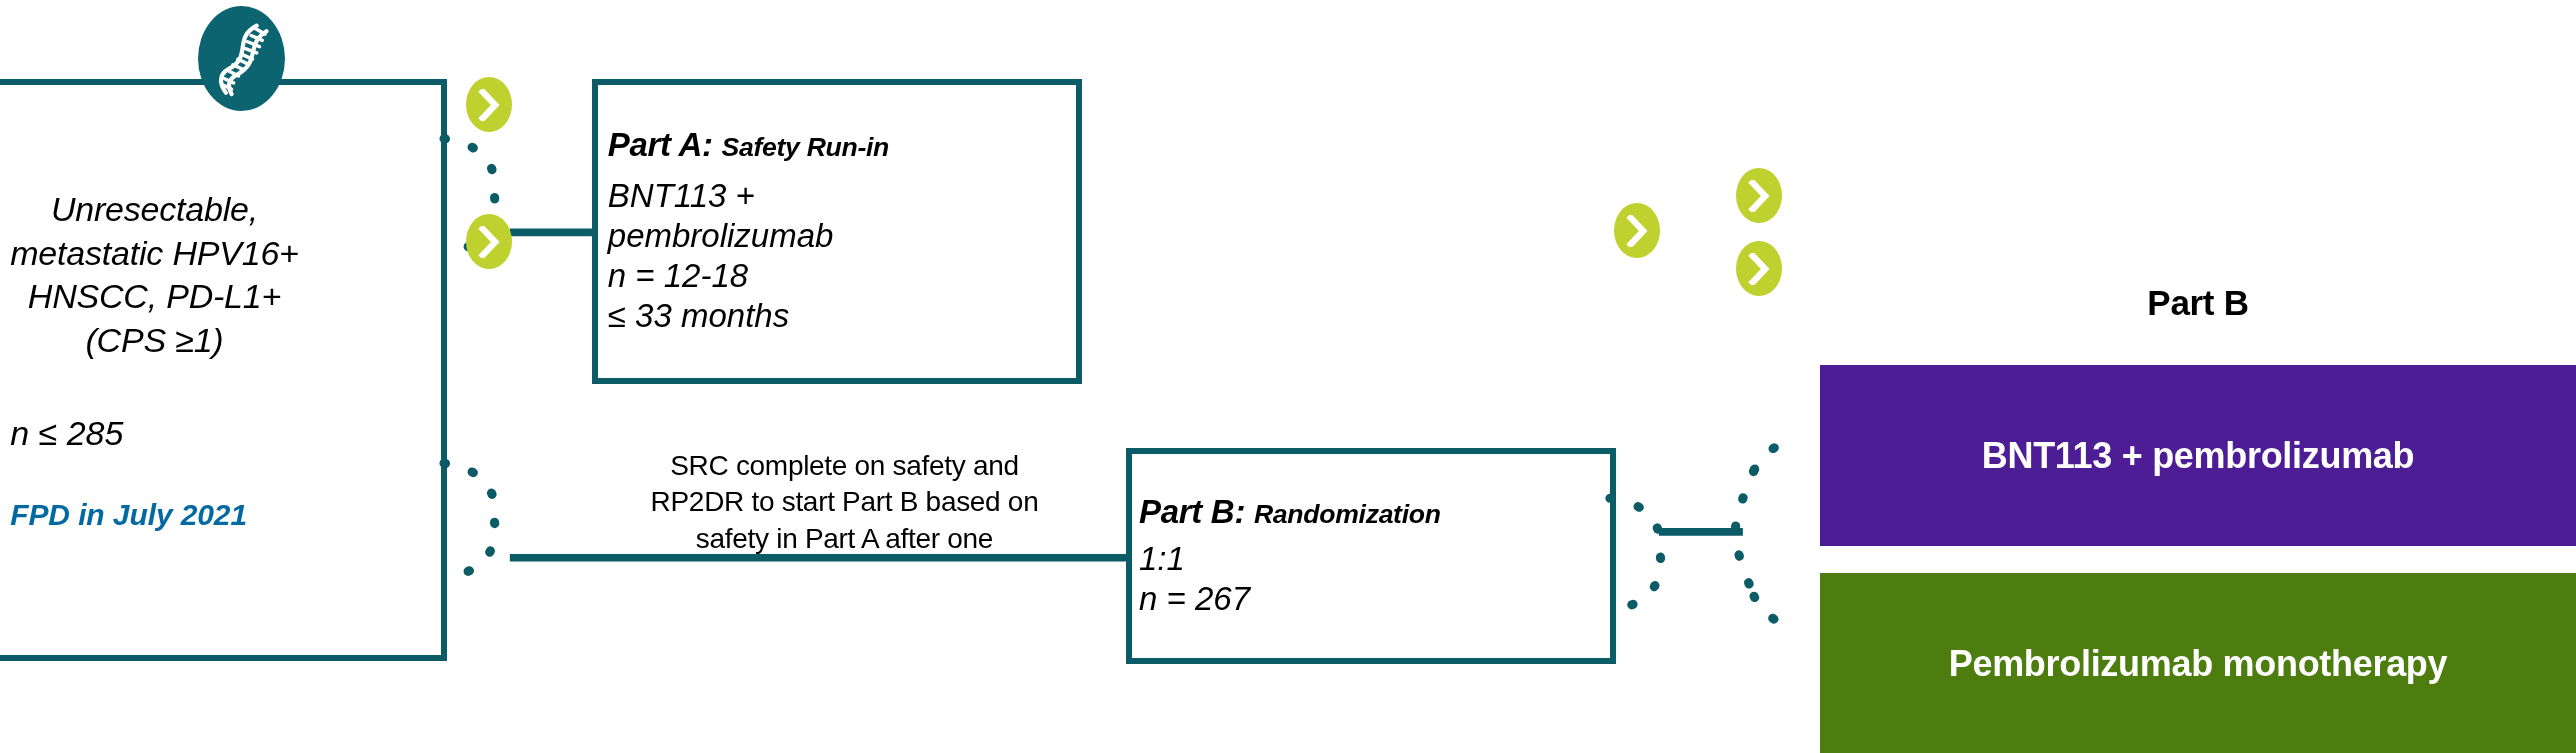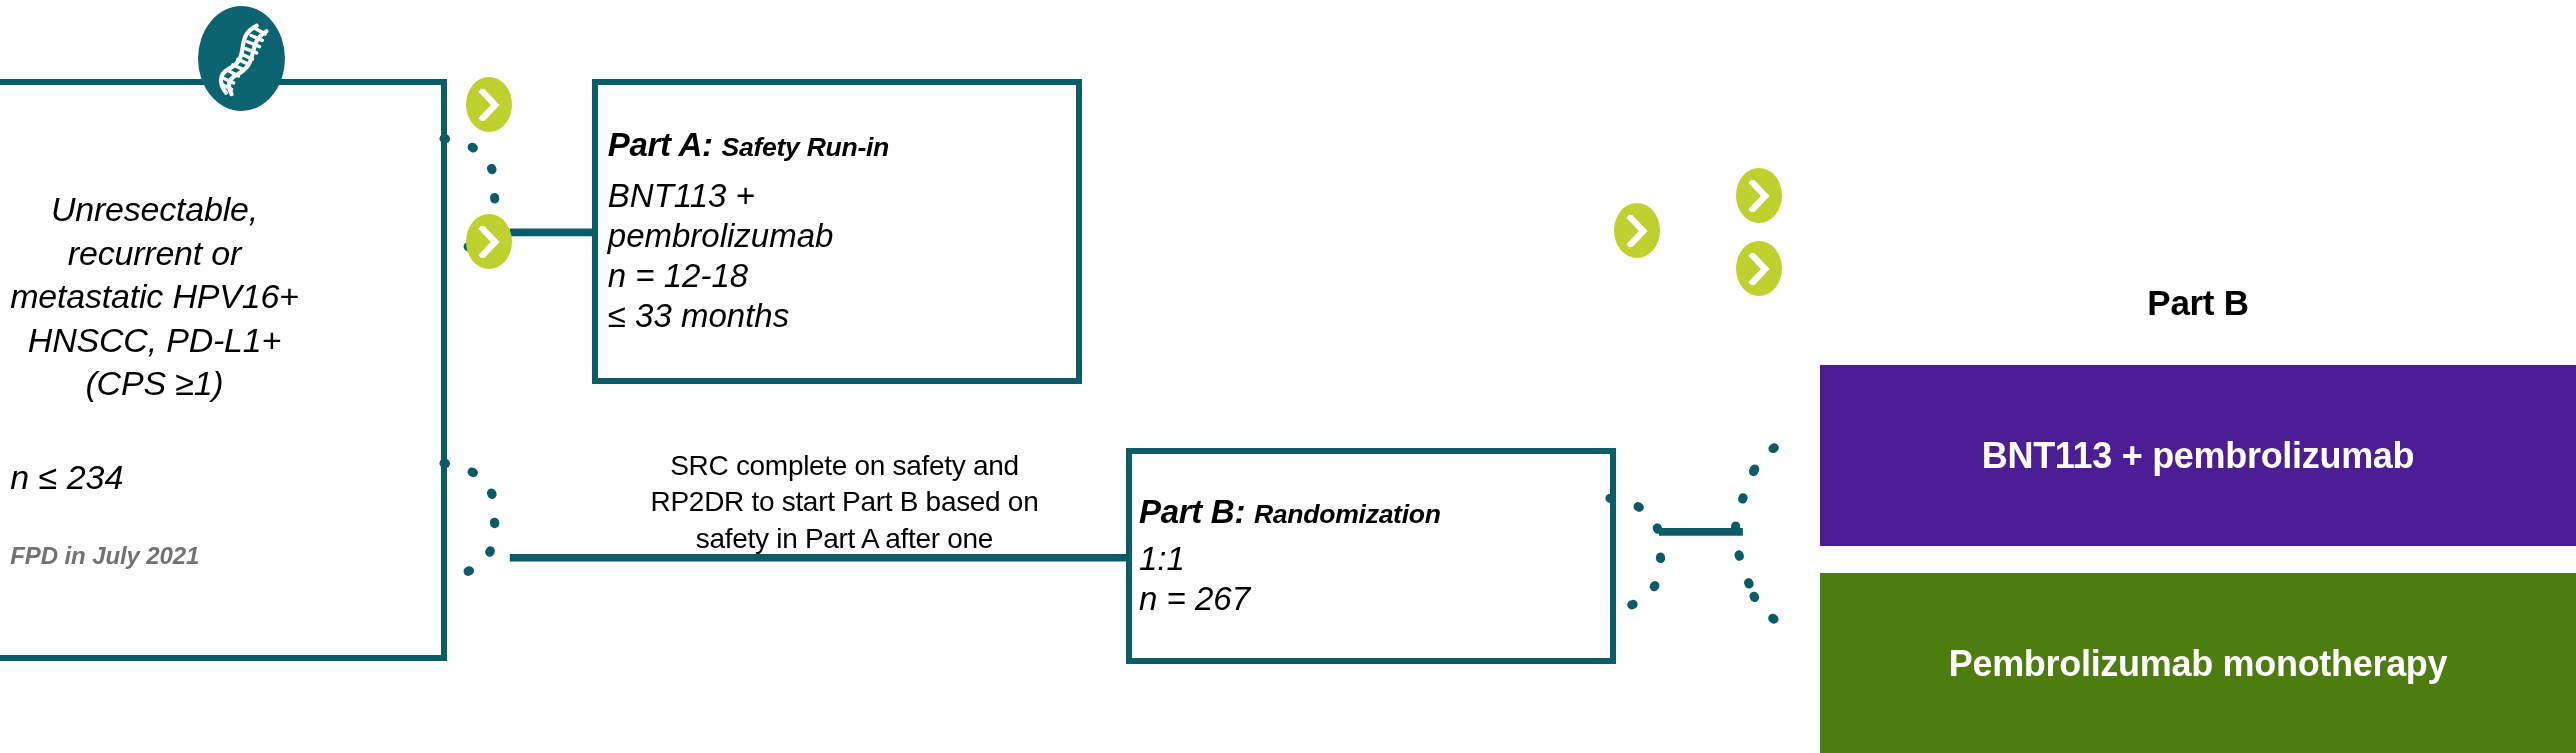--- a/index.html
+++ b/index.html
@@ -46,23 +46,23 @@
     font-size: 34px;
     line-height: 1.28;
     letter-spacing: -0.2px;
     margin-top: 64px;
   }
   #elig-box .nline {
     font-size: 34px;
     margin-top: 52px;
   }
   #elig-box .fpd {
-    font-size: 24px;
-    font-weight: bold;
-    color: #737373;
+    font-size: 30px;
+    font-weight: bold;
+    color: #0369a1;
     margin-top: 45px;
     letter-spacing: -0.1px;
   }
 
   
   #dna-badge {
     position: absolute;
     left: 198px;
     top: 5.6px;
     width: 87px;
@@ -234,26 +234,25 @@
   </div>
   <div class="chev" id="chev-e">
     <svg width="24" height="32" viewBox="0 0 34 46" aria-hidden="true">
       <path d="M8 4 L26 23 L8 42" fill="none" stroke="#ffffff" stroke-width="9" stroke-linecap="square" stroke-linejoin="miter"></path>
     </svg>
   </div>
 
   <div class="obox" id="elig-box">
     <div class="crit">
       <div>Unresectable,</div>
-      <div>recurrent or</div>
       <div>metastatic HPV16+</div>
       <div>HNSCC, PD-L1+</div>
       <div>(CPS ≥1)</div>
     </div>
-    <div class="nline">n ≤ 234</div>
+    <div class="nline">n ≤ 285</div>
     <div class="fpd">FPD in July 2021</div>
   </div>
 
   <div id="dna-badge">
     <svg width="60" height="77" viewBox="0 0 86 110" aria-hidden="true">
       <g stroke="#ffffff" fill="none" stroke-linecap="round">
         <path d="M64 8 C30 26 58 52 24 70 C6 80 14 96 20 104" stroke-width="6"></path>
         <path d="M78 16 C48 34 70 60 36 78 C20 86 24 98 28 106" stroke-width="6"></path>
         <path d="M62 12 L76 20" stroke-width="5"></path>
         <path d="M56 22 L72 29" stroke-width="5"></path>

